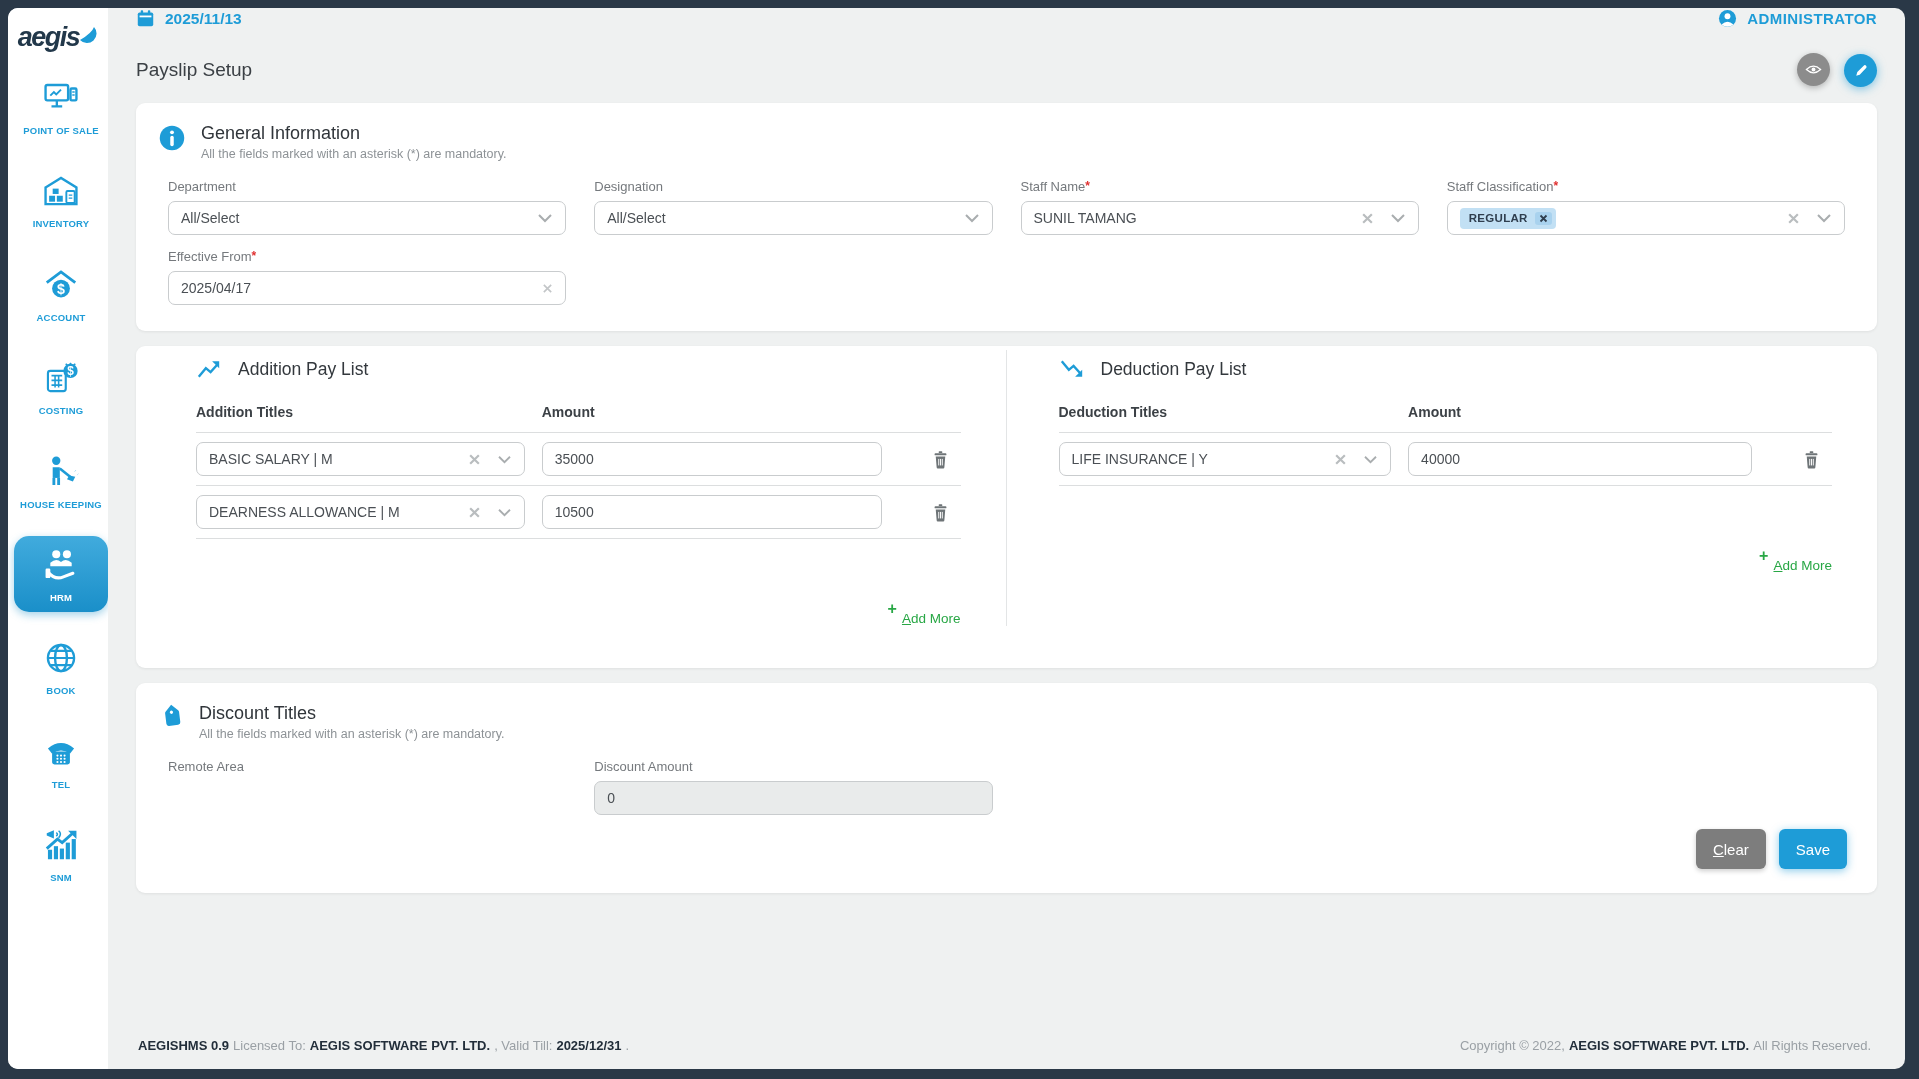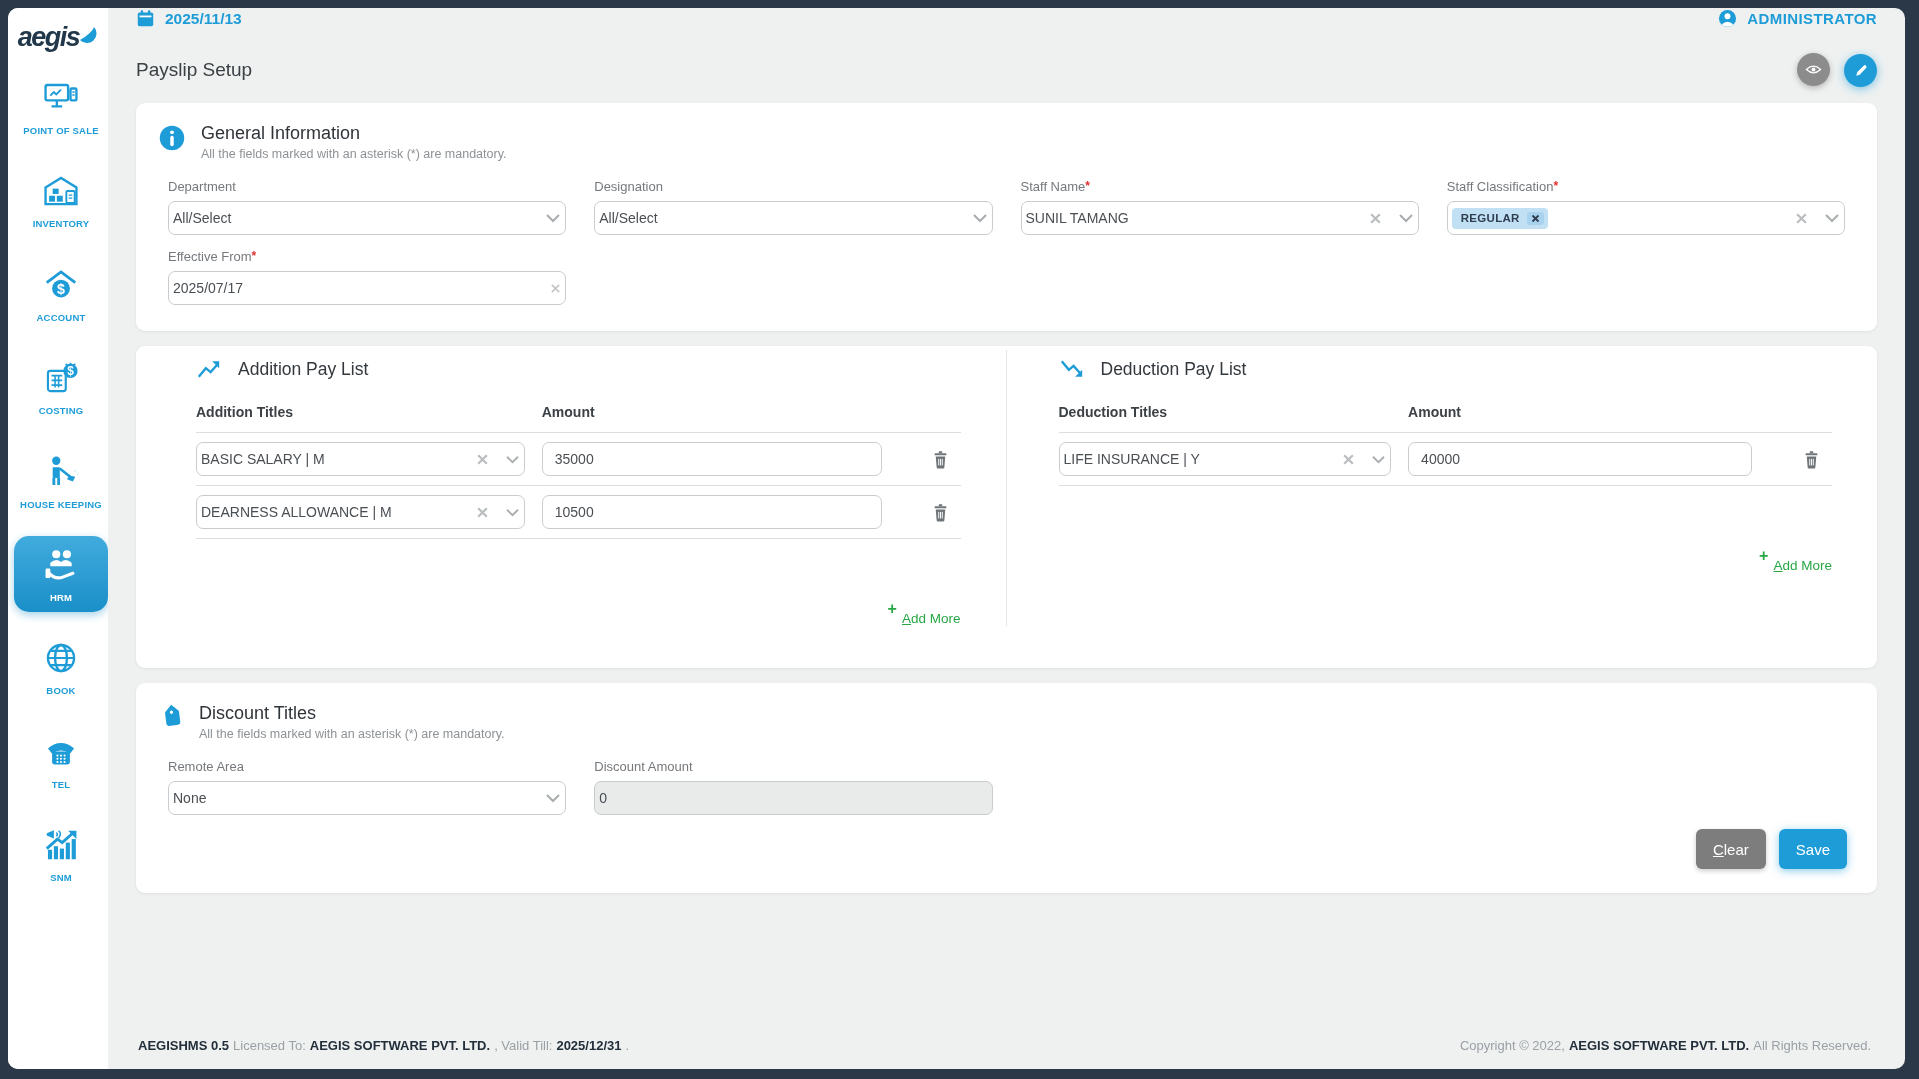--- a/index.html
+++ b/index.html
@@ -37,21 +37,21 @@
 
   .card { background: #fff; border-radius: 9px; box-shadow: 0 1px 3px rgba(0,0,0,.07); margin-bottom: 15px; }
   .card-head { display: flex; gap: 15px; padding: 20px 30px 0 22px; align-items: flex-start; }
   .card-head .htxt .title { font-size: 18px; color: #30353a; }
   .card-head .htxt .sub { font-size: 12.5px; color: #8d9296; margin-top: 3px; }
   .head-ico { flex: none; margin-top: 1px; }
 
   .fgrid { display: grid; grid-template-columns: repeat(4, 1fr); column-gap: 28px; row-gap: 14px; padding: 18px 32px 26px 32px; }
   .flabel { font-size: 13px; color: #75797d; margin-bottom: 7px; }
   .req { color: #e03131; font-weight: bold; font-size: 12px; vertical-align: top; }
-  .control { height: 34px; border: 1px solid #c9ccce; border-radius: 7px; background: #fff; display: flex; align-items: center; padding: 0 4px; font-size: 14px; color: #4a4f54; gap: 16px; cursor: pointer; }
+  .control { height: 34px; border: 1px solid #c9ccce; border-radius: 7px; background: #fff; display: flex; align-items: center; padding: 0 12px; font-size: 14px; color: #4a4f54; gap: 16px; cursor: pointer; }
   .control .val { flex: 1; white-space: nowrap; overflow: hidden; }
   .control.disabled { background: #e9ebeb; cursor: default; }
   input.textctl { width: 100%; height: 34px; border: 1px solid #c9ccce; border-radius: 7px; padding: 0 12px; font-size: 14px; color: #4a4f54; font-family: inherit; background: #fff; outline: none; }
   .iconbtn { display: inline-flex; align-items: center; cursor: pointer; }
   .chip { background: #c2e0f4; border-radius: 4px; padding: 4px 4px 4px 9px; display: inline-flex; align-items: center; gap: 7px; font-size: 11.5px; font-weight: bold; color: #2f3e4e; letter-spacing: .3px; }
   .chip .chip-x { background: #a9d2ee; border-radius: 3px; padding: 2px 4px; display: inline-flex; cursor: pointer; }
   .col1 { grid-column: 1; }
 
   
   .halves { display: flex; padding: 4px 0 42px; }
@@ -347,21 +347,21 @@
               <svg width="16" height="12" viewBox="0 0 16 12" fill="none" stroke="#a9adaf" stroke-width="2">
                   <path d="M2 3 L8 9 L14 3"></path>
                 </svg>
             </span>
           </div>
         </div>
 
         <div class="field col1">
           <div class="flabel"><span>Effective From</span><span class="req">*</span></div>
           <div class="control">
-            <span class="val">2025/07/17</span>
+            <span class="val">2025/04/17</span>
             <span class="iconbtn">
               <svg width="11" height="11" viewBox="0 0 12 12" stroke="#c3c6c8" stroke-width="1.8">
                   <path d="M2 2 L10 10 M10 2 L2 10"></path>
                 </svg>
             </span>
           </div>
         </div>
 
       </div>
     </div>
@@ -510,46 +510,38 @@
         </svg>
         <div class="htxt">
           <div class="title">Discount Titles</div>
           <div class="sub">All the fields marked with an asterisk (*) are mandatory.</div>
         </div>
       </div>
 
       <div class="fgrid" style="padding-bottom:10px">
         <div class="field">
           <div class="flabel">Remote Area</div>
-          <div class="control">
-            <span class="val">None</span>
-            <span class="iconbtn">
-              <svg width="16" height="12" viewBox="0 0 16 12" fill="none" stroke="#a9adaf" stroke-width="2">
-                  <path d="M2 3 L8 9 L14 3"></path>
-                </svg>
-            </span>
-          </div>
         </div>
         <div class="field">
           <div class="flabel">Discount Amount</div>
           <div class="control disabled">
             <span class="val">0</span>
           </div>
         </div>
       </div>
 
       <div class="actions">
         <button class="btn btn-clear"><span class="word">Clear</span></button>
         <button class="btn btn-save"><span class="word">Save</span></button>
       </div>
     </div>
 
     <div class="footer">
       <div>
-        <span><b>AEGISHMS 0.5</b></span><span>Licensed To:</span><span><b>AEGIS SOFTWARE PVT. LTD.</b></span><span>, Valid Till:</span><span><b>2025/12/31</b></span><span>.</span>
+        <span><b>AEGISHMS 0.9</b></span><span>Licensed To:</span><span><b>AEGIS SOFTWARE PVT. LTD.</b></span><span>, Valid Till:</span><span><b>2025/12/31</b></span><span>.</span>
       </div>
       <div>
         <span>Copyright © 2022,</span><span><b>AEGIS SOFTWARE PVT. LTD.</b></span><span>All Rights Reserved.</span>
       </div>
     </div>
 
   </div>
 </div>
 
 </body></html>

